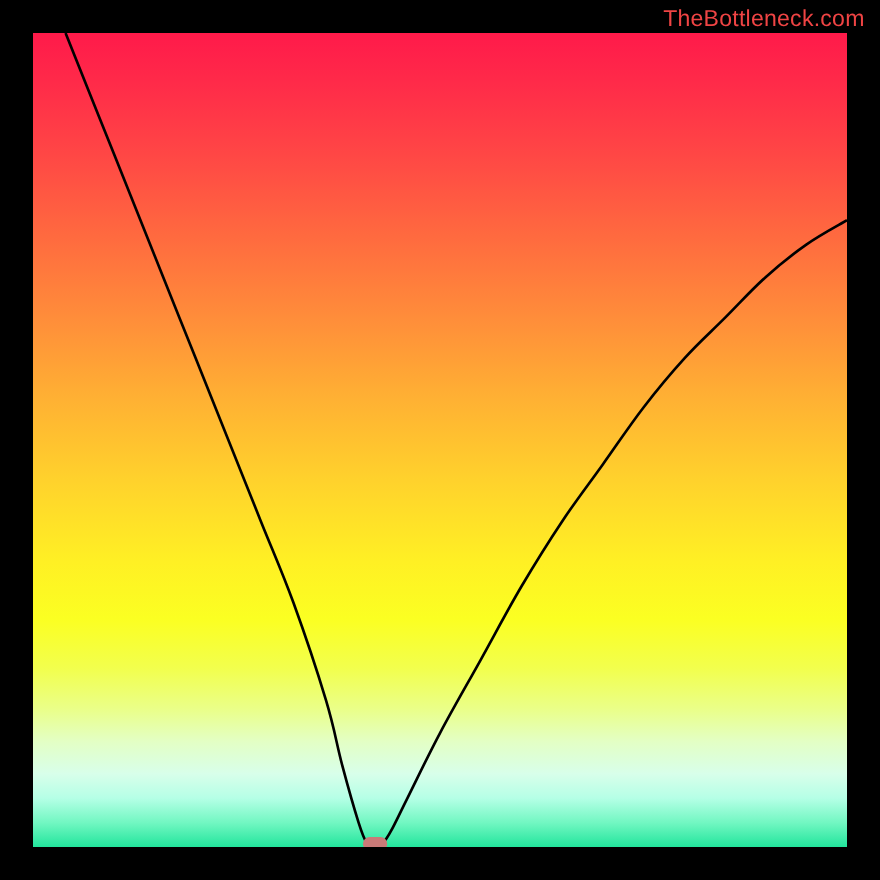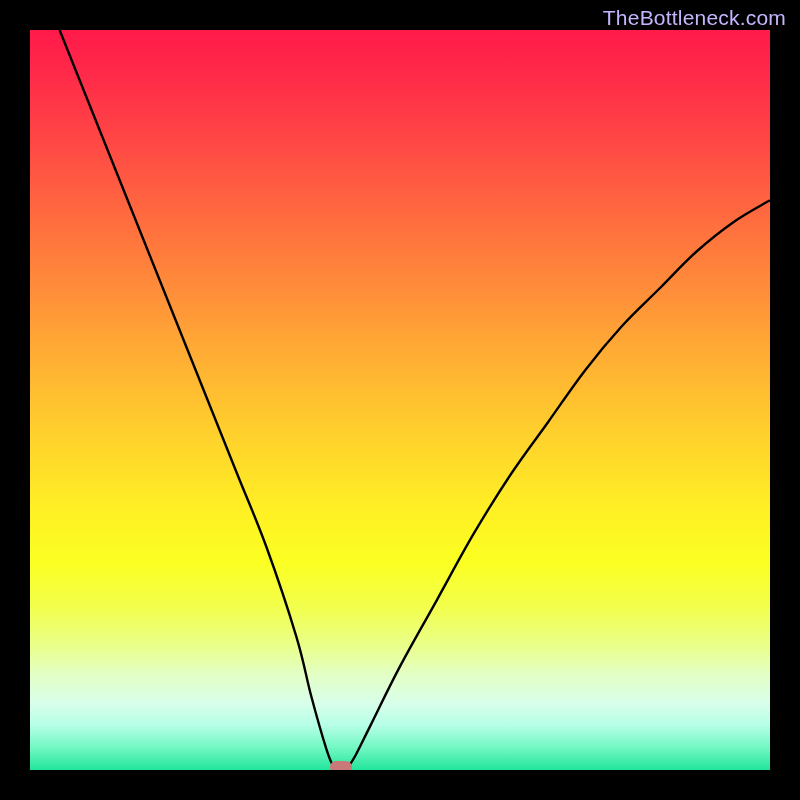--- a/index.html
+++ b/index.html
@@ -7,21 +7,21 @@
     width: 800px;
     height: 800px;
     background: #000;
     position: relative;
     font-family: Arial, Helvetica, sans-serif;
   }
   .watermark {
     position: absolute;
     top: 6px;
     right: 14px;
-    color: #c4b5fd;
+    color: #ef4444;
     font-size: 21px;
     letter-spacing: 0.2px;
     z-index: 10;
   }
   .plot-area {
     position: absolute;
     left: 30px;
     top: 30px;
     width: 740px;
     height: 740px;

